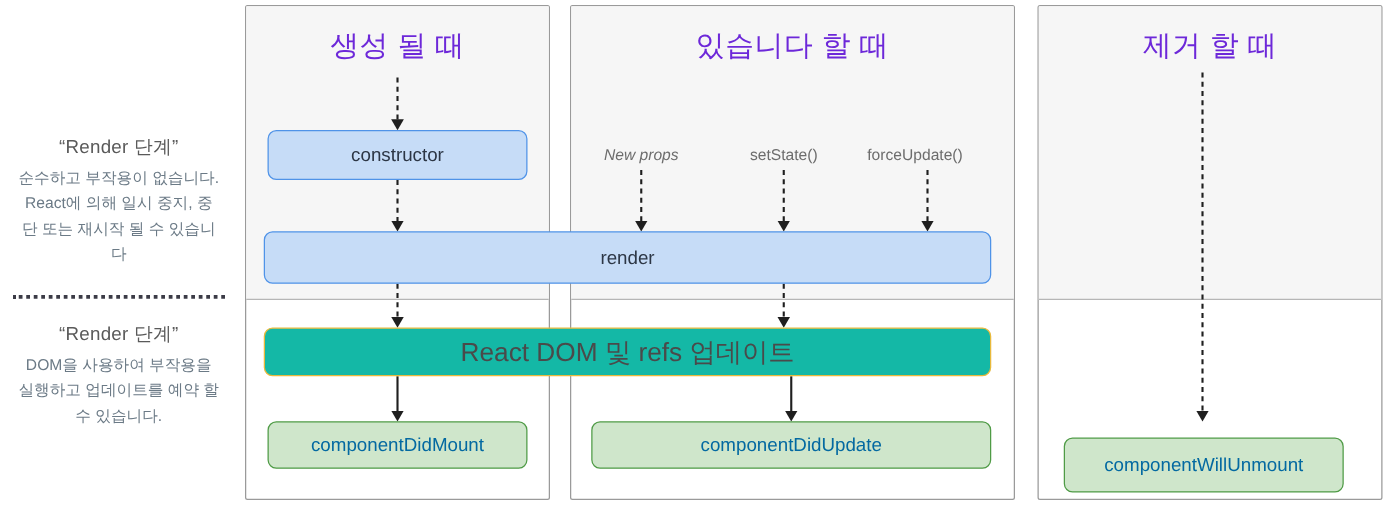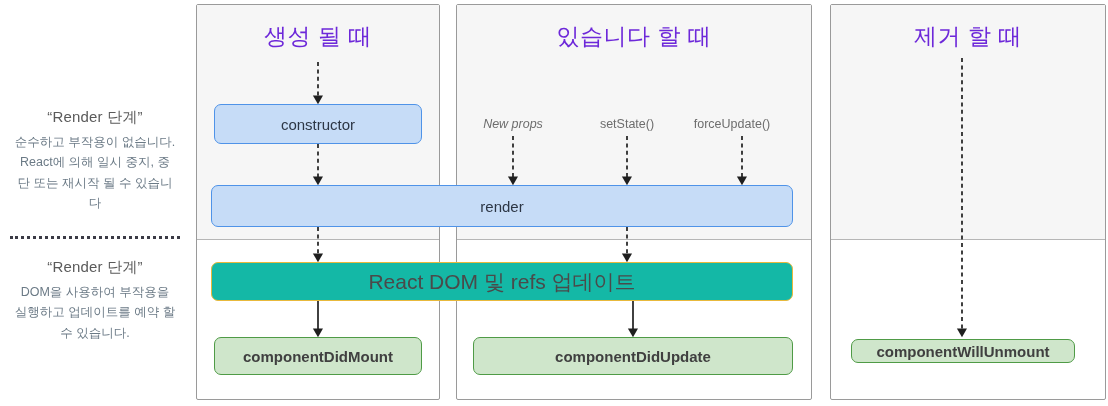--- a/index.html
+++ b/index.html
@@ -110,30 +110,29 @@
   }
   .node.yellow {
     background: #14b8a6;
     border: 1.4px solid #e8b93c;
     color: #4a4a4a;
     font-size: 21px;
   }
   .node.green {
     background: #cfe6cb;
     border: 1.4px solid #4f9b46;
-    color: #404040;
-    font-weight: bold;
+    color: #0369a1;
   }
 
   #node-constructor        { left: 214px; top: 104px; width: 208px; height: 40px; }
   #node-render             { left: 211px; top: 185px; width: 582px; height: 42px; }
   #node-reactdom           { left: 211px; top: 262px; width: 582px; height: 39px; }
   #node-did-mount          { left: 214px; top: 337px; width: 208px; height: 38px; }
   #node-did-update         { left: 473px; top: 337px; width: 320px; height: 38px; }
-  #node-will-unmount       { left: 851px; top: 339px; width: 224px; height: 24px; }
+  #node-will-unmount       { left: 851px; top: 350px; width: 224px; height: 44px; }
 
   
   .trigger-label {
     position: absolute;
     font-size: 12.5px;
     color: #6d6d6d;
     white-space: nowrap;
     transform: translateX(-50%);
     z-index: 6;
   }

